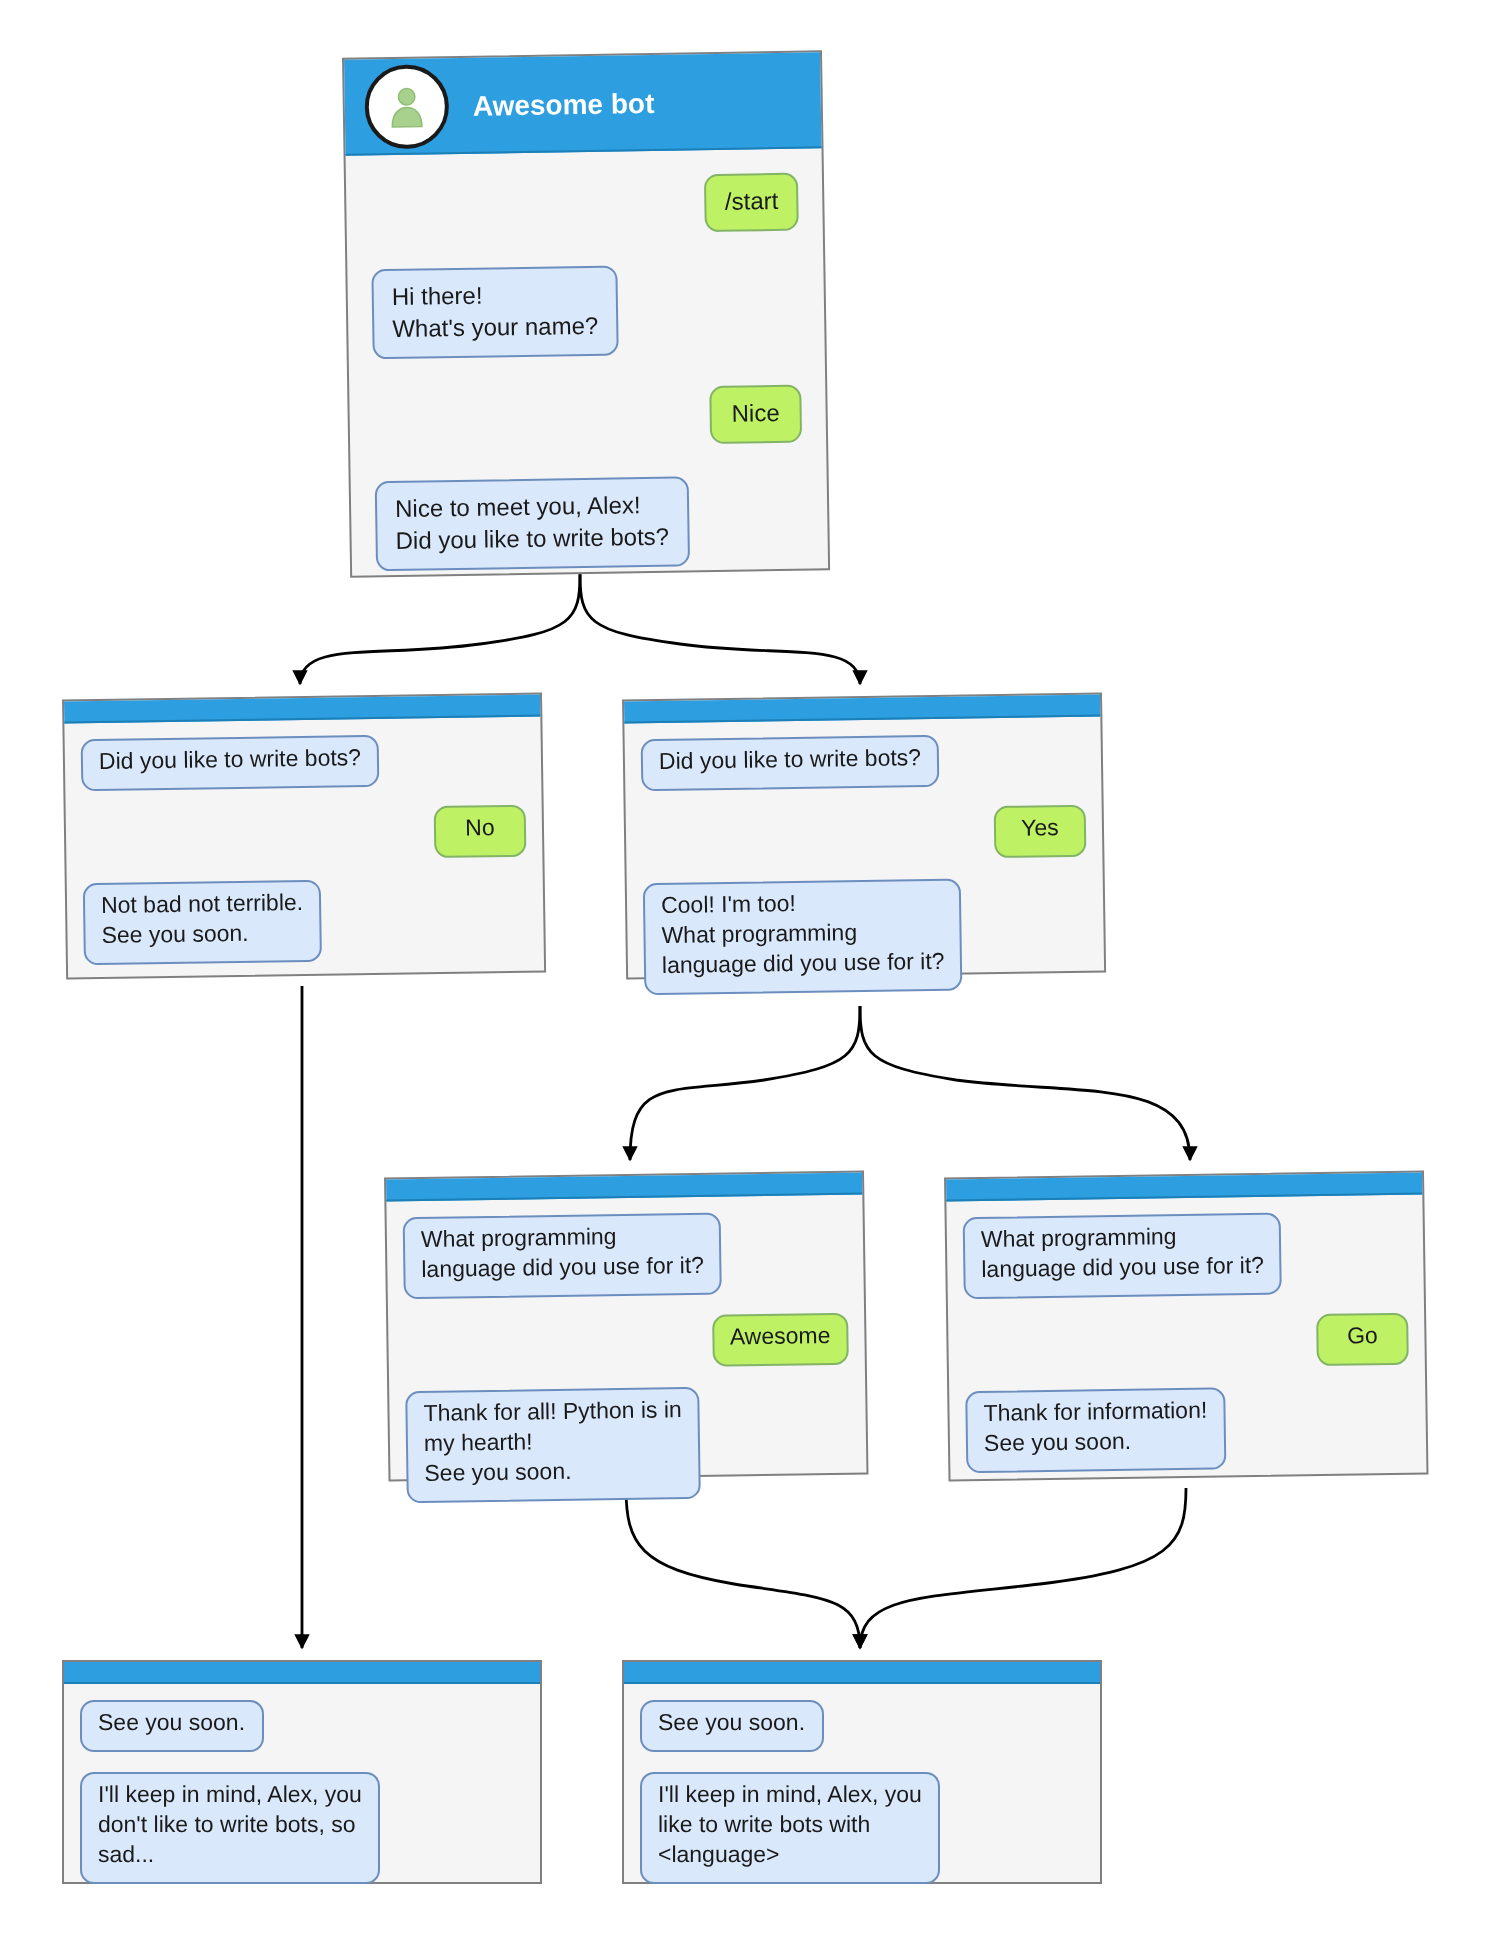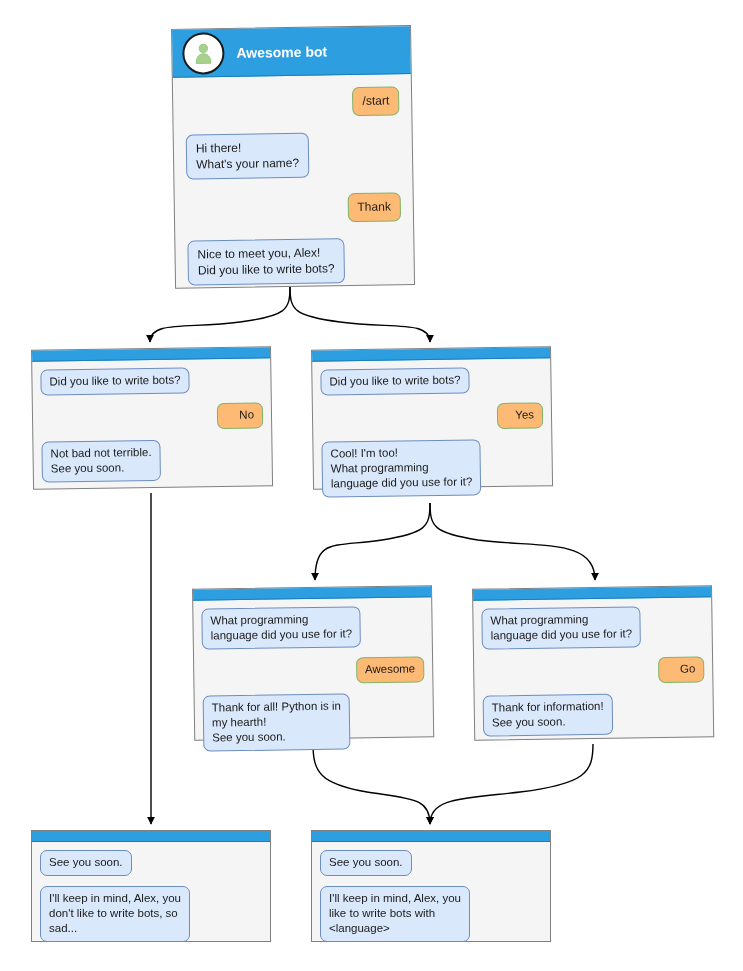--- a/index.html
+++ b/index.html
@@ -98,23 +98,23 @@
     white-space: pre-line;
     border: 1px solid;
   }
   .msg.bot {
     align-self: flex-start;
     background: #dae8fc;
     border-color: #6c8ebf;
   }
   .msg.user {
     align-self: flex-end;
-    background: #fdba74;
+    background: #bef264;
     border-color: #82b366;
-    text-align: right;
+    text-align: center;
     min-width: 46px;
   }
 
   
   .node.root .msg { font-size: 12px; line-height: 16px; padding: 5px 9px 6px 9px; }
   .node.root .node-body { padding: 12px 12px 14px 12px; }
 
   .gap-sm { height: 10px; flex: 0 0 auto; }
   .gap-md { height: 16px; flex: 0 0 auto; }
 </style>
@@ -154,21 +154,21 @@
         </svg>
       </div>
       <div class="bot-title">Awesome bot</div>
     </div>
     <div class="node-body" style="height:212px;">
       <div class="msg user">/start</div>
       <div class="gap-md"></div>
       <div class="msg bot">Hi there!
 What's your name?</div>
       <div class="gap-md"></div>
-      <div class="msg user">Thank</div>
+      <div class="msg user">Nice</div>
       <div class="gap-md"></div>
       <div class="msg bot">Nice to meet you, Alex!
 Did you like to write bots?</div>
     </div>
   </div>
 
   <div class="node small" style="left:31px; top:348px; width:240px; height:140px; transform: rotate(-0.85deg); transform-origin: 50% 0%;">
     <div class="node-header"></div>
     <div class="node-body" style="height:129px;">
       <div class="msg bot">Did you like to write bots?</div>

